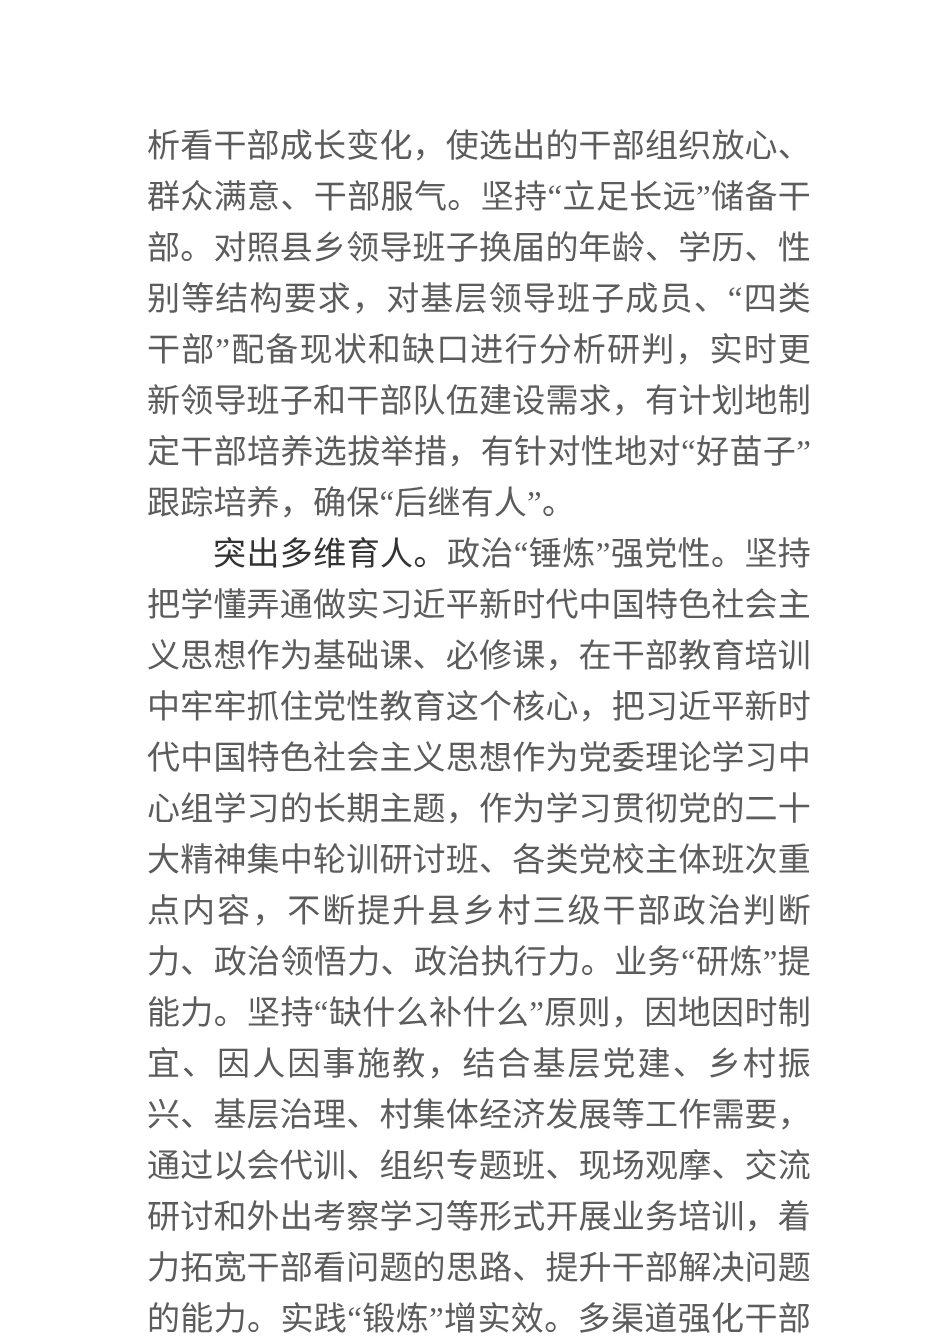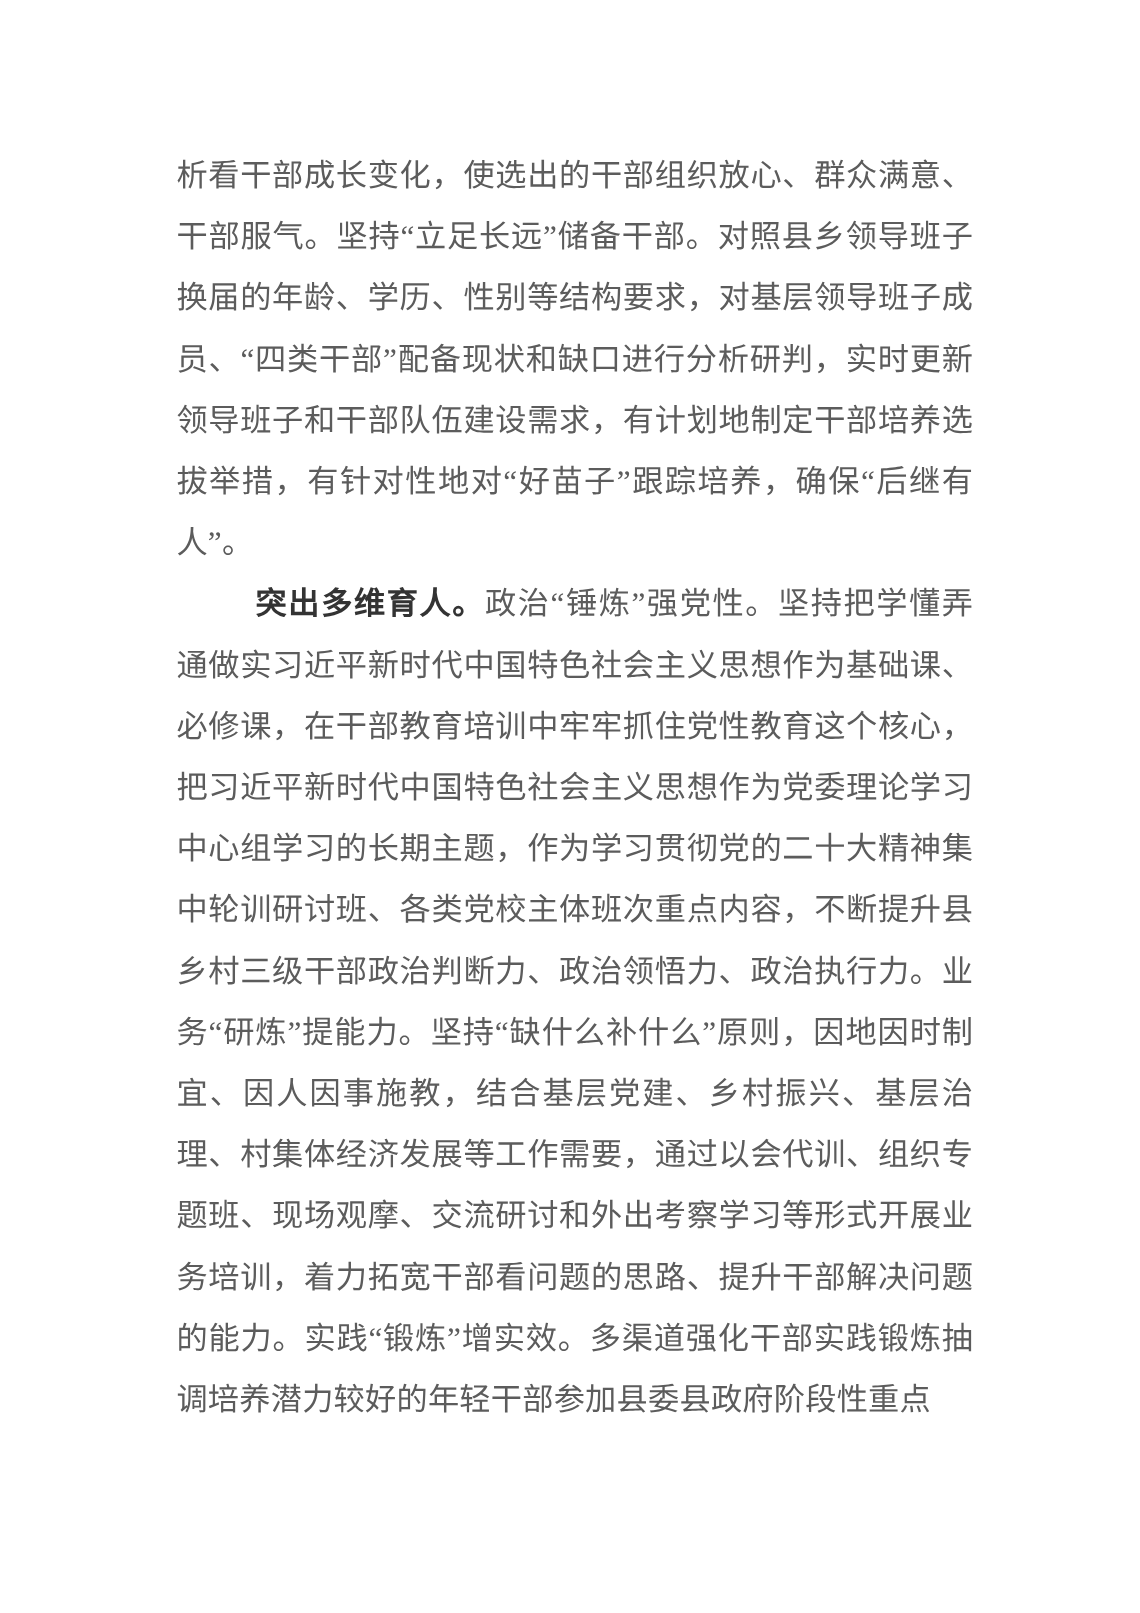--- a/index.html
+++ b/index.html
@@ -20,38 +20,38 @@
     box-sizing: border-box;
   }
   .text-column {
     position: absolute;
     left: 147px;
     top: 121px;
     width: 664px;
   }
   .para {
     margin: 0;
-    font-size: 26px;
+    font-size: 33px;
     line-height: 51px;
     color: #5c5c5c;
     text-align: justify;
     text-align-last: left;
     text-justify: inter-character;
     letter-spacing: 0.2px;
     font-weight: 400;
     -webkit-font-smoothing: antialiased;
   }
   .para + .para {
     margin-top: 0;
   }
   .para.indent {
     text-indent: 66px;
   }
   .lead {
-    font-weight: 700;
+    font-weight: 400;
     color: #333333;
   }
 </style>
 </head>
 <body>
 
 <div class="page">
   <div class="text-column">
 
     <p class="para">

